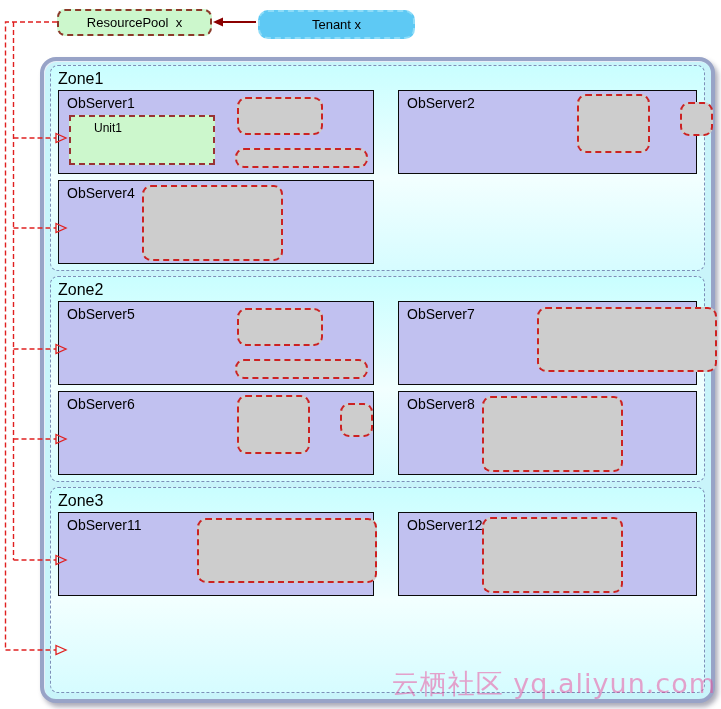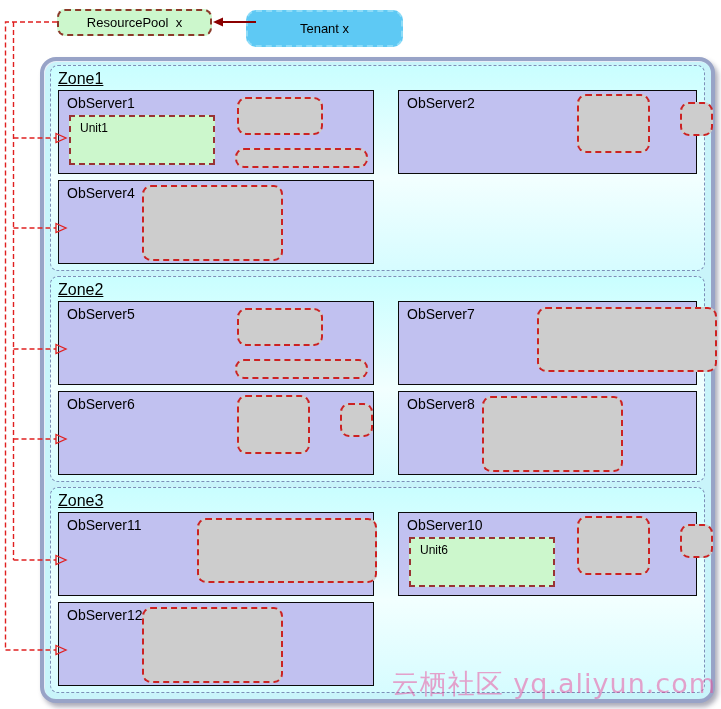--- a/index.html
+++ b/index.html
@@ -8,47 +8,47 @@
     font-family:"Liberation Sans", sans-serif;color:#000;overflow:hidden;
   }
   
   .rp{
     position:absolute;left:57px;top:9px;width:155px;height:27px;
     background:var(--unit-fill);border:2px dashed var(--rp-border);border-radius:8px;
     display:flex;align-items:center;justify-content:center;
     font-size:13px;white-space:pre;box-sizing:border-box;
   }
   .tenant{
-    position:absolute;left:246px;top:10px;width:157px;height:37px;
+    position:absolute;left:258px;top:10px;width:157px;height:29px;
     background:var(--tenant-fill);border:2px dashed #8edcf8;border-radius:10px;
     display:flex;align-items:center;justify-content:center;
     font-size:13px;box-sizing:border-box;
   }
   
   #container{
     position:absolute;left:40px;top:57px;width:675px;height:646px;
     background:var(--container-fill);
     border:4px solid #98a3c7;border-radius:16px;
     box-shadow:3px 4px 5px rgba(70,70,100,.45), inset 1px 1px 0 #e7edf7;
-    box-sizing:border-box;padding:4px 6px;text-decoration:underline;
+    box-sizing:border-box;padding:4px 6px;
   }
   .zone{
     position:relative;width:100%;height:206px;margin-bottom:5px;
     background:linear-gradient(180deg,#c9feff 0%,#f2ffff 55%,#d6fcff 100%);
     border:1px dashed #7d8fb8;border-radius:8px;
     box-sizing:border-box;padding:2px 7px;
   }
   .zone-label{font-size:16px;height:22px;line-height:22px;}
   .obs-grid{display:grid;grid-template-columns:316px 1fr;grid-template-rows:84px 84px;gap:6px 24px;}
   .obs{position:relative;background:var(--observer-fill);border:1px solid #0a0a0a;box-sizing:border-box;}
   .obs-label{position:absolute;left:8px;top:4px;font-size:14px;}
   .unit{
     position:absolute;left:10px;top:24px;width:146px;height:50px;
     background:var(--unit-fill);border:2px dashed var(--unit-border);border-radius:0;
-    box-sizing:border-box;padding:4px 0 0 9px;font-size:12px;
+    box-sizing:border-box;padding:4px 0 0 23px;font-size:12px;
   }
   .gray{
     position:absolute;background:var(--gray-fill);
     border:2px dashed var(--gray-border);border-radius:9px;box-sizing:border-box;
   }
   .la .g-top  {left:178px;top:6px;width:86px;height:38px;}
   .la .g-wide {left:176px;top:57px;width:133px;height:20px;}
   .lb .g-top  {left:178px;top:3px;width:73px;height:59px;}
   .lb .g-small{left:281px;top:11px;width:33px;height:34px;}
   .ra .g-big  {left:138px;top:5px;width:180px;height:65px;}
@@ -119,26 +119,20 @@
           </div>
         </div>
       </section>
       <section class="zone">
         <div class="zone-label">Zone3</div>
         <div class="obs-grid">
           <div class="obs ra">
             <div class="obs-label">ObServer11</div>
             <div class="gray g-big"></div>
           </div>
-          <div class="obs lb">
-            <div class="obs-label">ObServer10</div>
-            <div class="unit"><span class="unit-label">Unit6</span></div>
-            <div class="gray g-top"></div>
-            <div class="gray g-small"></div>
-          </div>
           <div class="obs rb">
             <div class="obs-label">ObServer12</div>
             <div class="gray g-med"></div>
           </div>
         </div>
       </section>
     </div>
 
   <svg id="connector-svg" viewBox="0 0 721 709">
 

